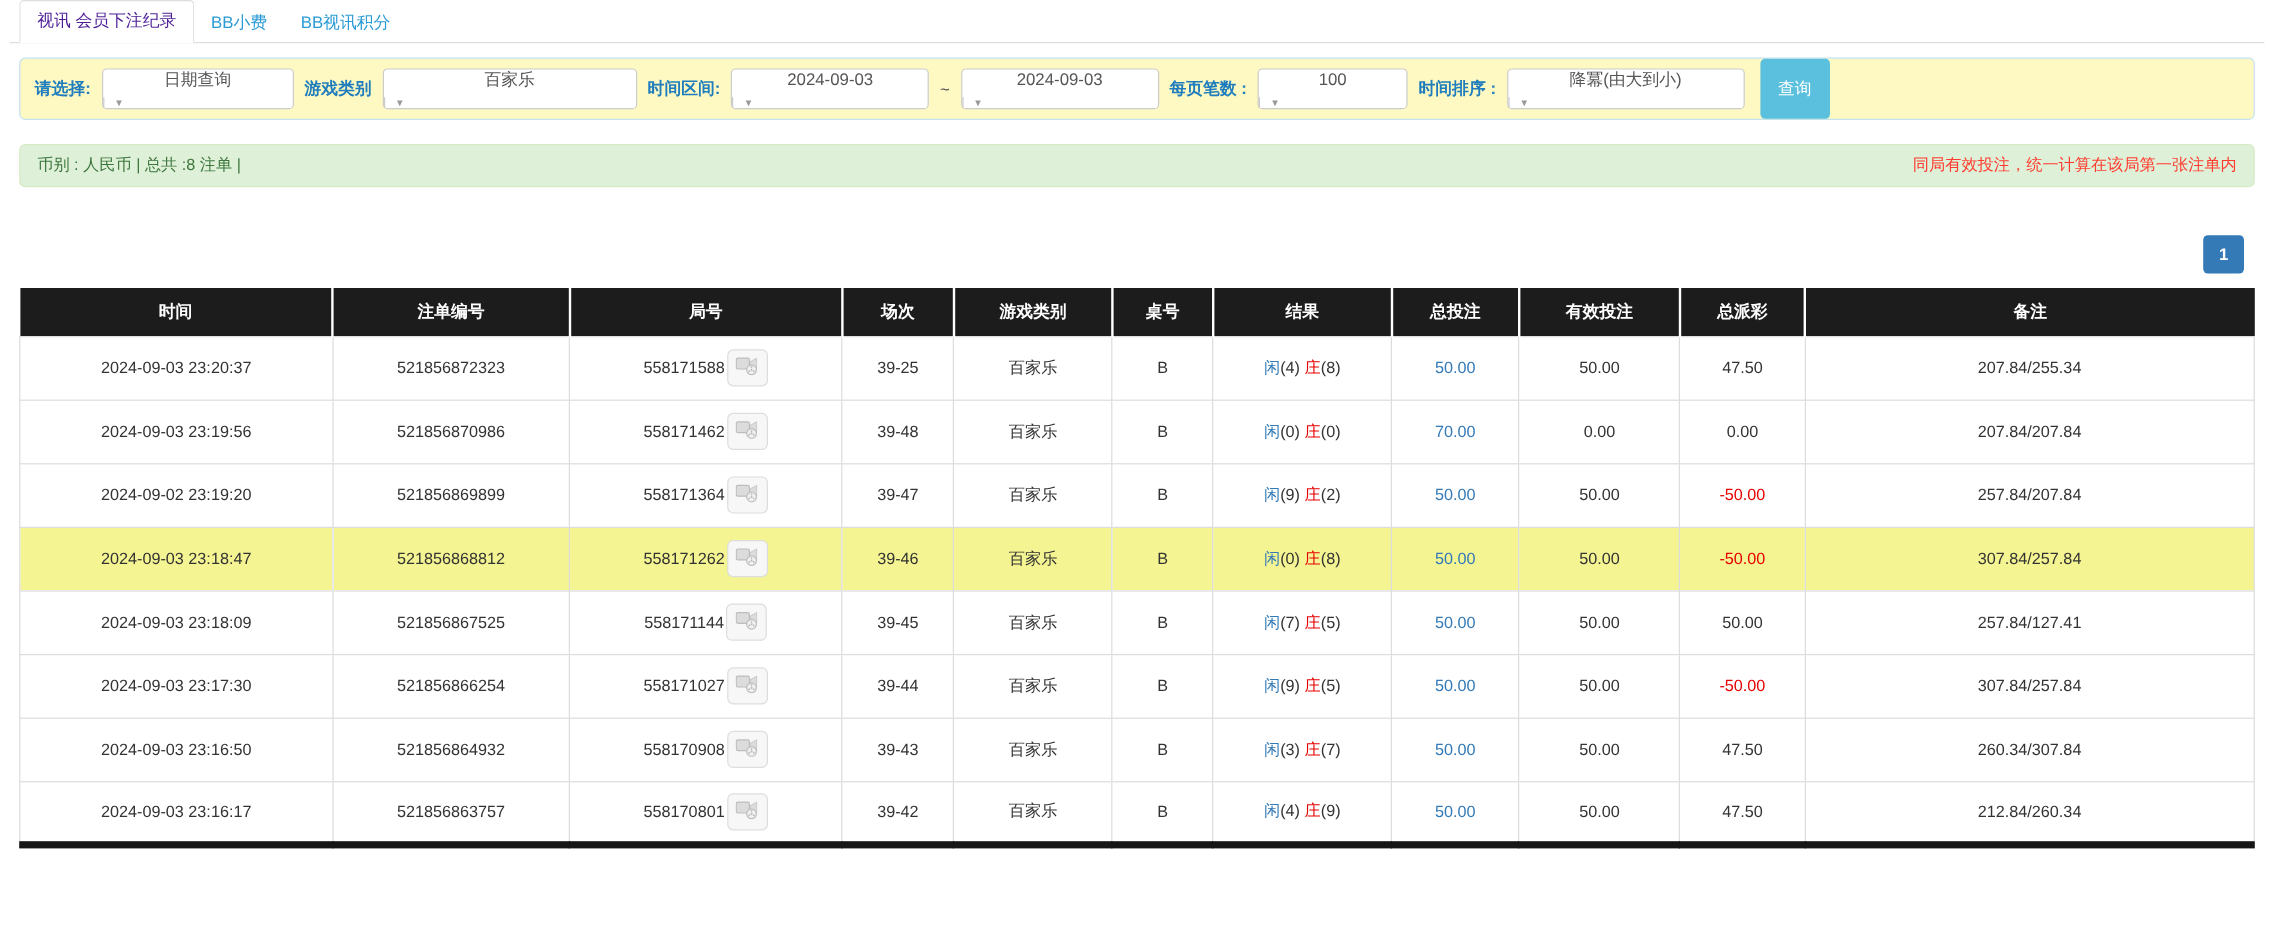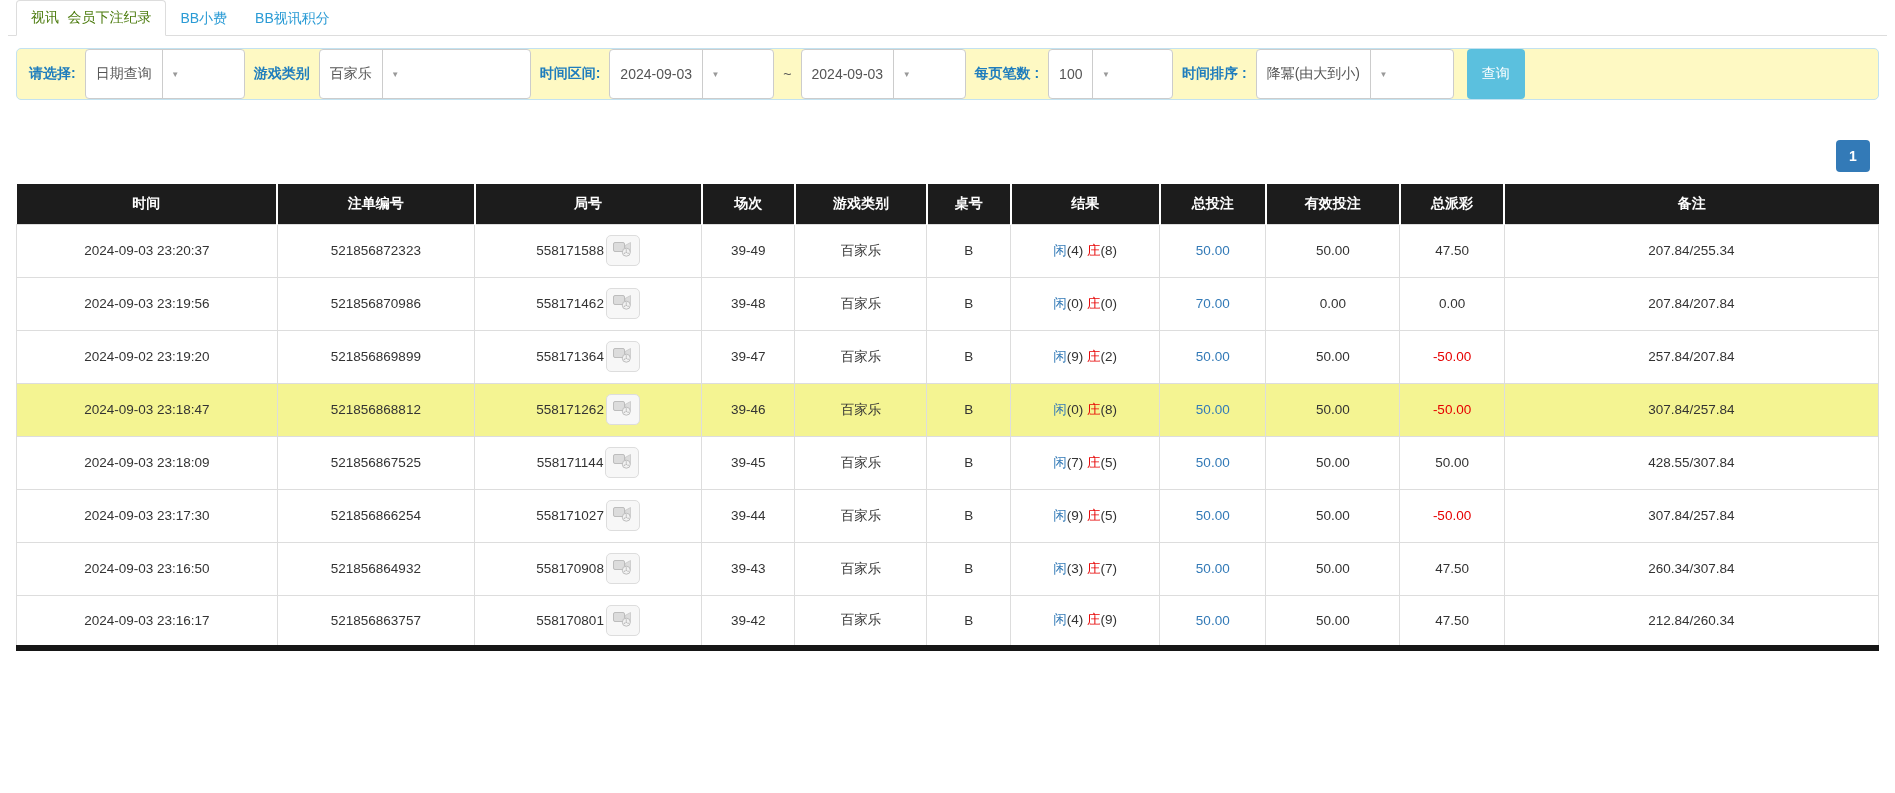--- a/index.html
+++ b/index.html
@@ -6,31 +6,31 @@
   html,body { margin:0; padding:0; background:#fff; }
   body {
     width:1895px; height:793px; overflow:hidden;
     font-family:"Liberation Sans", sans-serif;
   }
   .page { padding:0 8px; }
 
   
   .tabbar { display:flex; align-items:flex-end; border-bottom:1px solid #ddd; padding-left:8px; }
   .tab { padding:8px 14px; font-size:14px; color:#2a9bd5; cursor:pointer; margin-bottom:-1px; white-space:nowrap; }
-  .tab.active { background:#fff; border:1px solid #ddd; border-bottom:1px solid #fff; border-radius:4px 4px 0 0; color:#4d7c0f;font-family:Liberation Mono, monospace; }
+  .tab.active { background:#fff; border:1px solid #ddd; border-bottom:1px solid #fff; border-radius:4px 4px 0 0; color:#4c1d95; }
 
   
   .filterbar {
     margin:12px 8px 0 8px; background:#fef9c3; border:1px solid #c3e2f0; border-radius:5px;
     height:52px; display:flex; align-items:center; padding:0 12px; gap:9px;
   }
   .flabel { color:#1f7dbd; font-weight:bold; font-size:14px; white-space:nowrap; }
   .select {
-    background:#fff; border:1px solid #ccc; border-radius:4px; height:50px;
-    display:flex; align-items:center; cursor:pointer;
+    background:#fff; border:1px solid #ccc; border-radius:4px; height:34px;
+    display:flex; align-items:center; justify-content:space-between; cursor:pointer;flex-direction:column;
   }
   .select-value { padding:0 10px; font-size:14px; color:#555; white-space:nowrap; overflow:hidden; }
   .select-arrow { width:26px; align-self:stretch; display:flex; align-items:center; justify-content:center;
     border-left:1px solid #ccc; color:#999; font-size:8px; }
   .tilde { color:#555; font-size:14px; }
   .search-btn { background:#5bc0de; color:#fff; border:none; border-radius:4px; height:50px;
     min-width:58px; font-size:14px; cursor:pointer; margin-left:4px; }
 
   
   .infobar {
@@ -109,20 +109,24 @@
 
     <span class="flabel">时间排序 :</span>
     <div class="select" style="width:198px">
       <span class="select-value">降冪(由大到小)</span>
       <span class="select-arrow">▼</span>
     </div>
 
     <button class="search-btn">查询</button>
   </div>
 
+  <div class="infobar">
+    <span class="info-left">币别 : 人民币 | 总共 :8 注单 |</span>
+    <span class="info-right">同局有效投注，统一计算在该局第一张注单内</span>
+  </div>
 
   <div class="pager-row">
     <div class="page-btn">1</div>
   </div>
 
   <div class="table-wrap">
     <table>
       <colgroup>
         <col style="width:14.0%">
           <col style="width:10.6%">
@@ -164,21 +168,21 @@
                       <path d="M12 4.5 L17.5 1.5 V10.5 L12 7.5 Z" fill="#dcdcdc" stroke="#bdbdbd" stroke-width="0.6"></path>
                       <circle cx="13.3" cy="11.2" r="4" fill="#f2f2f2" stroke="#bdbdbd"></circle>
                       <circle cx="13.3" cy="11.2" r="0.9" fill="#bdbdbd"></circle>
                       <circle cx="13.3" cy="9.1" r="0.8" fill="#bdbdbd"></circle>
                       <circle cx="11.5" cy="12.3" r="0.8" fill="#bdbdbd"></circle>
                       <circle cx="15.1" cy="12.3" r="0.8" fill="#bdbdbd"></circle>
                     </svg></span>
                 </button>
               </div>
             </td>
-            <td><span>39-49</span></td>
+            <td><span>39-25</span></td>
             <td><span>百家乐</span></td>
             <td><span>B</span></td>
             <td><span class="player">闲</span><span class="pts">(4)</span> <span class="banker">庄</span><span class="pts">(8)</span></td>
             <td><span class="link">50.00</span></td>
             <td><span>50.00</span></td>
             <td><span>47.50</span></td>
             <td><span>207.84/255.34</span></td>
           </tr>
           <tr>
             <td><span>2024-09-03 23:19:56</span></td>
@@ -283,21 +287,21 @@
                 </button>
               </div>
             </td>
             <td><span>39-45</span></td>
             <td><span>百家乐</span></td>
             <td><span>B</span></td>
             <td><span class="player">闲</span><span class="pts">(7)</span> <span class="banker">庄</span><span class="pts">(5)</span></td>
             <td><span class="link">50.00</span></td>
             <td><span>50.00</span></td>
             <td><span>50.00</span></td>
-            <td><span>428.55/307.84</span></td>
+            <td><span>257.84/127.41</span></td>
           </tr>
           <tr>
             <td><span>2024-09-03 23:17:30</span></td>
             <td><span>521856866254</span></td>
             <td>
               <div class="round-inner">
                 <span>558171027</span>
                 <button class="video-btn">
                   <span><svg width="19" height="16" viewBox="0 0 19 16">
                       <rect x="0.5" y="1.5" width="11" height="9" rx="1.5" fill="#dcdcdc" stroke="#bdbdbd"></rect>

